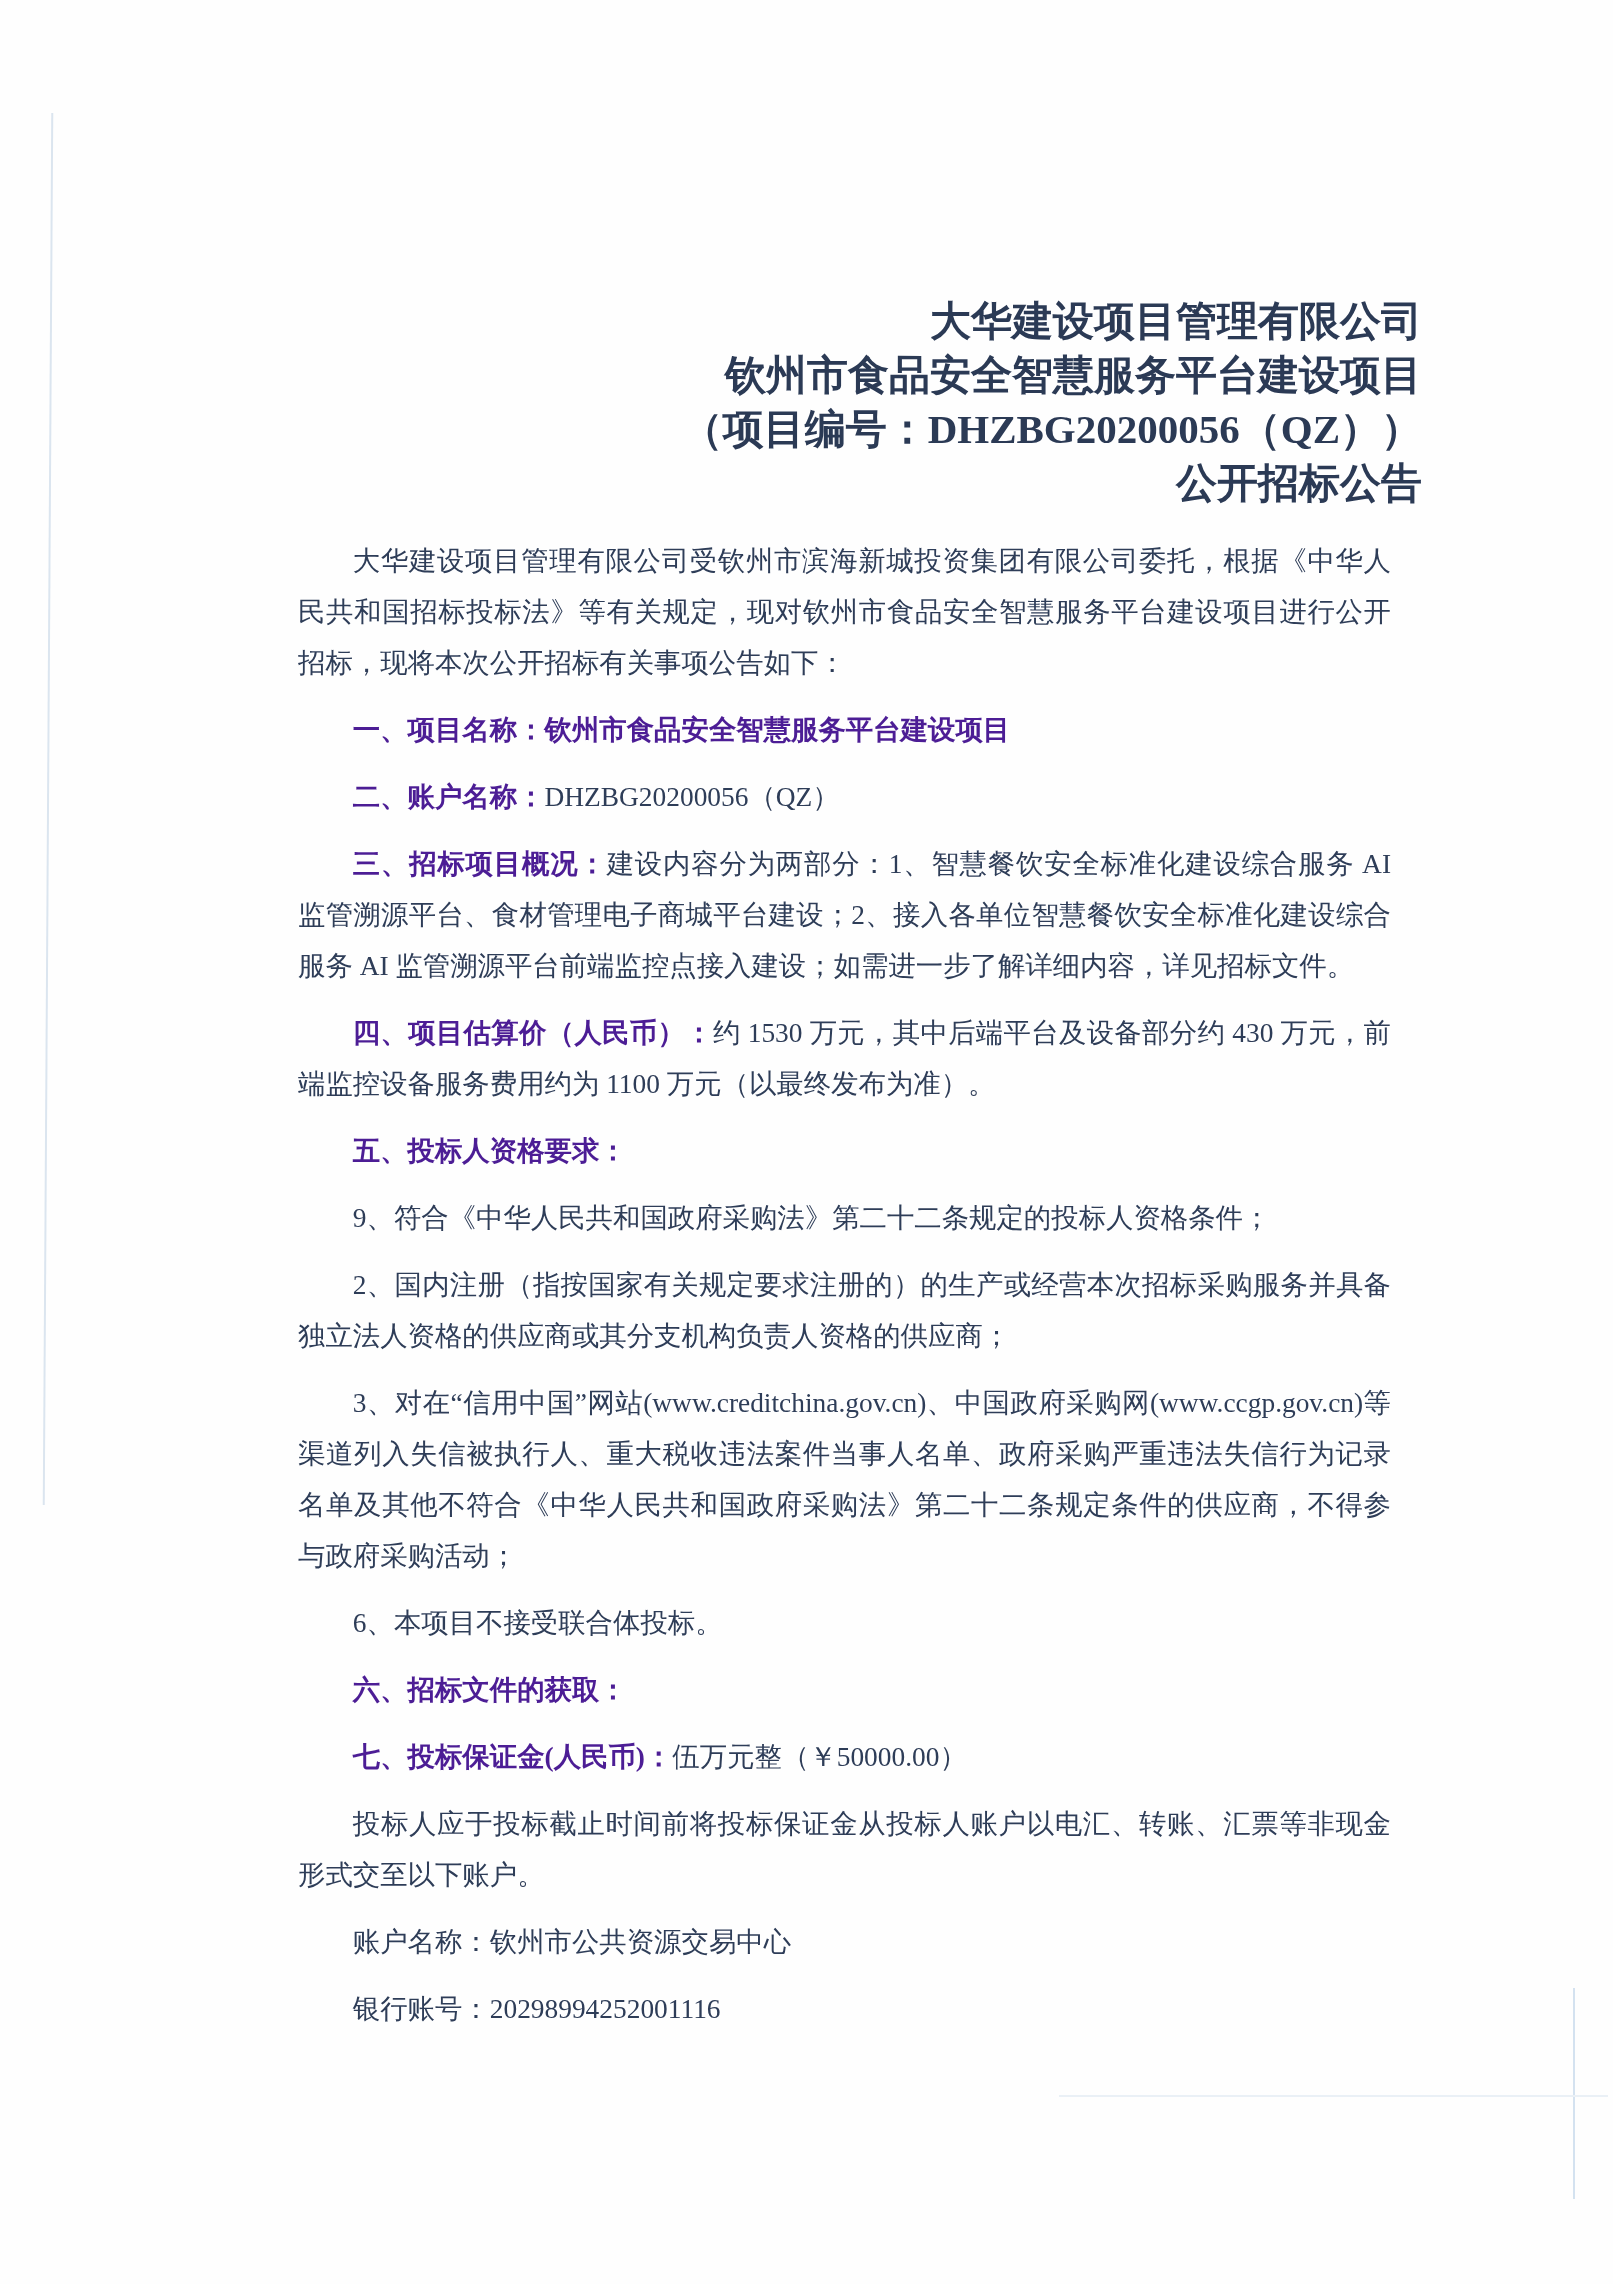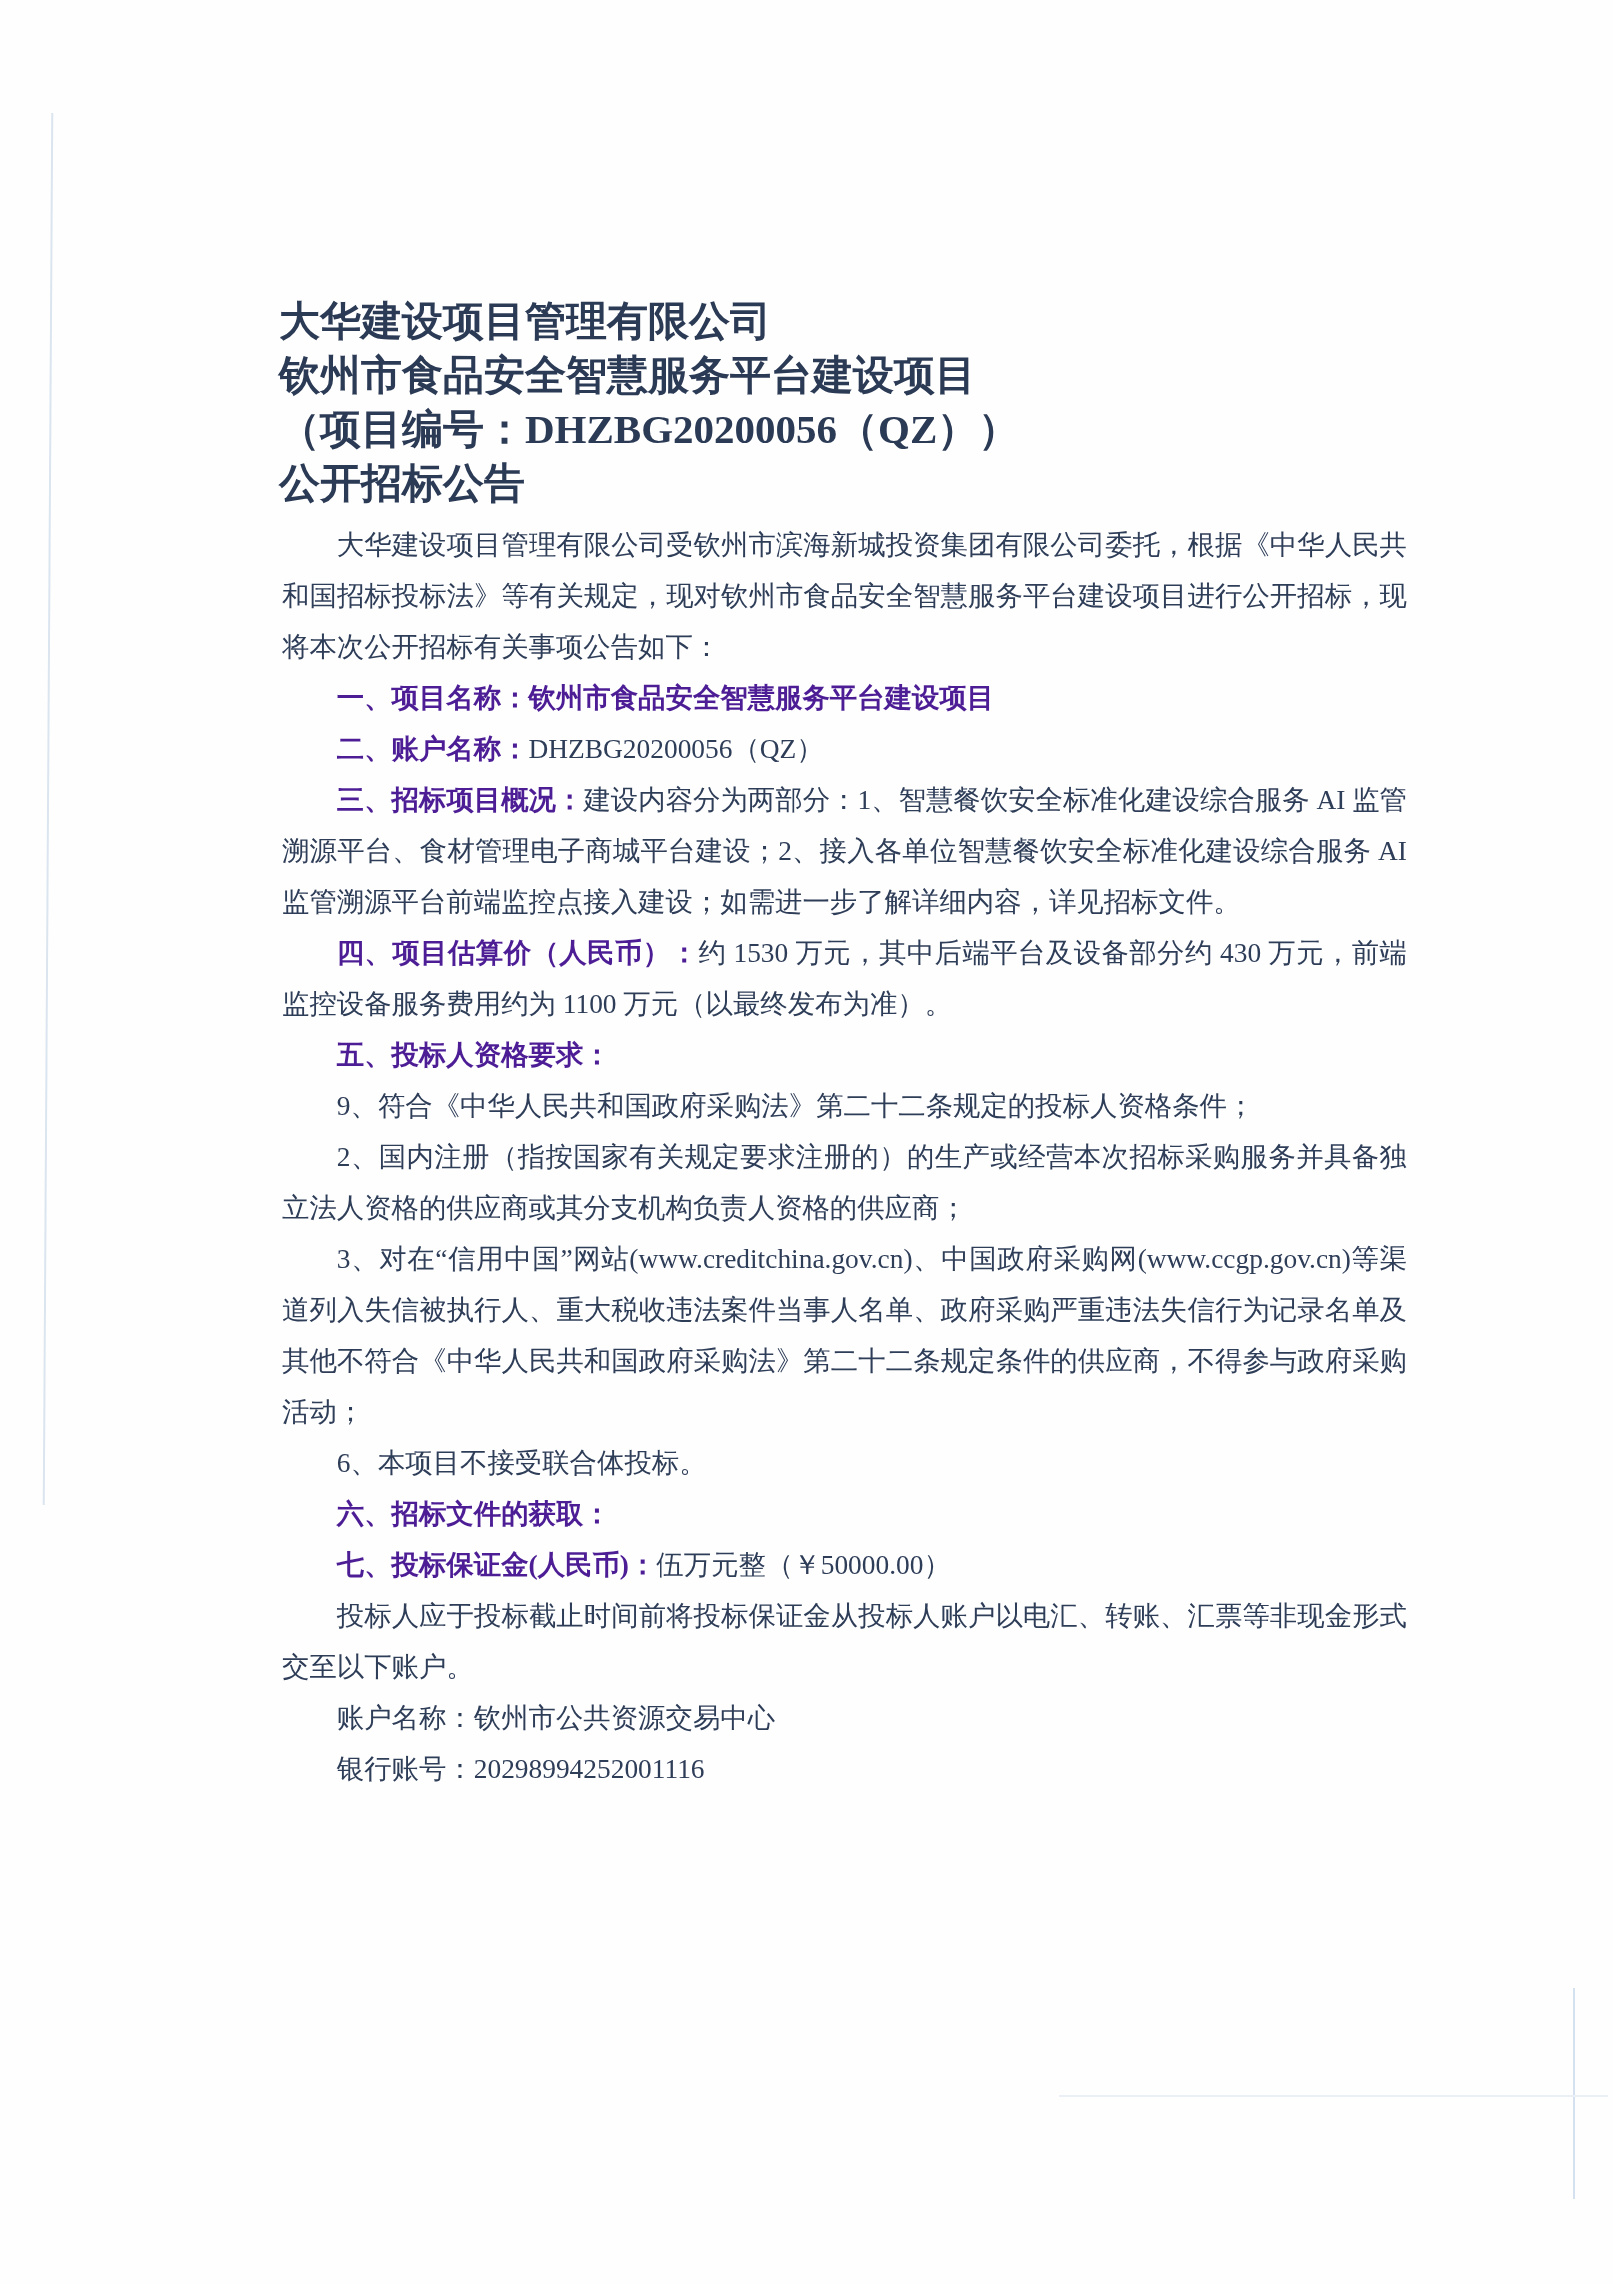--- a/index.html
+++ b/index.html
@@ -37,36 +37,36 @@
   .scan-line-horiz {
     position: absolute;
     left: 1059px;
     top: 2095px;
     width: 549px;
     height: 2px;
     background: #eaf0f6;
   }
   .doc-title {
     padding: 294px 191px 0 279px;
-    text-align: left;
+    text-align: right;
     font-weight: bold;
     font-size: 41px;
     line-height: 54px;
     color: #2b3a55;
   }
   .doc-title .t { white-space: nowrap; }
   .doc-body {
     padding: 9.8px 206px 0 282px;
     font-size: 27.4px;
     line-height: 51px;
     text-align: justify;
     text-justify: inter-character;
   }
   .doc-body p {
-    margin: 0;
+    margin: 16px;
     text-indent: 2em;
   }
   .doc-body p.indent4 { text-indent: 4em; }
   .b { font-weight: bold; color: #4c1d95; }
 </style>
 </head>
 <body>
 
 <div class="page">
 

